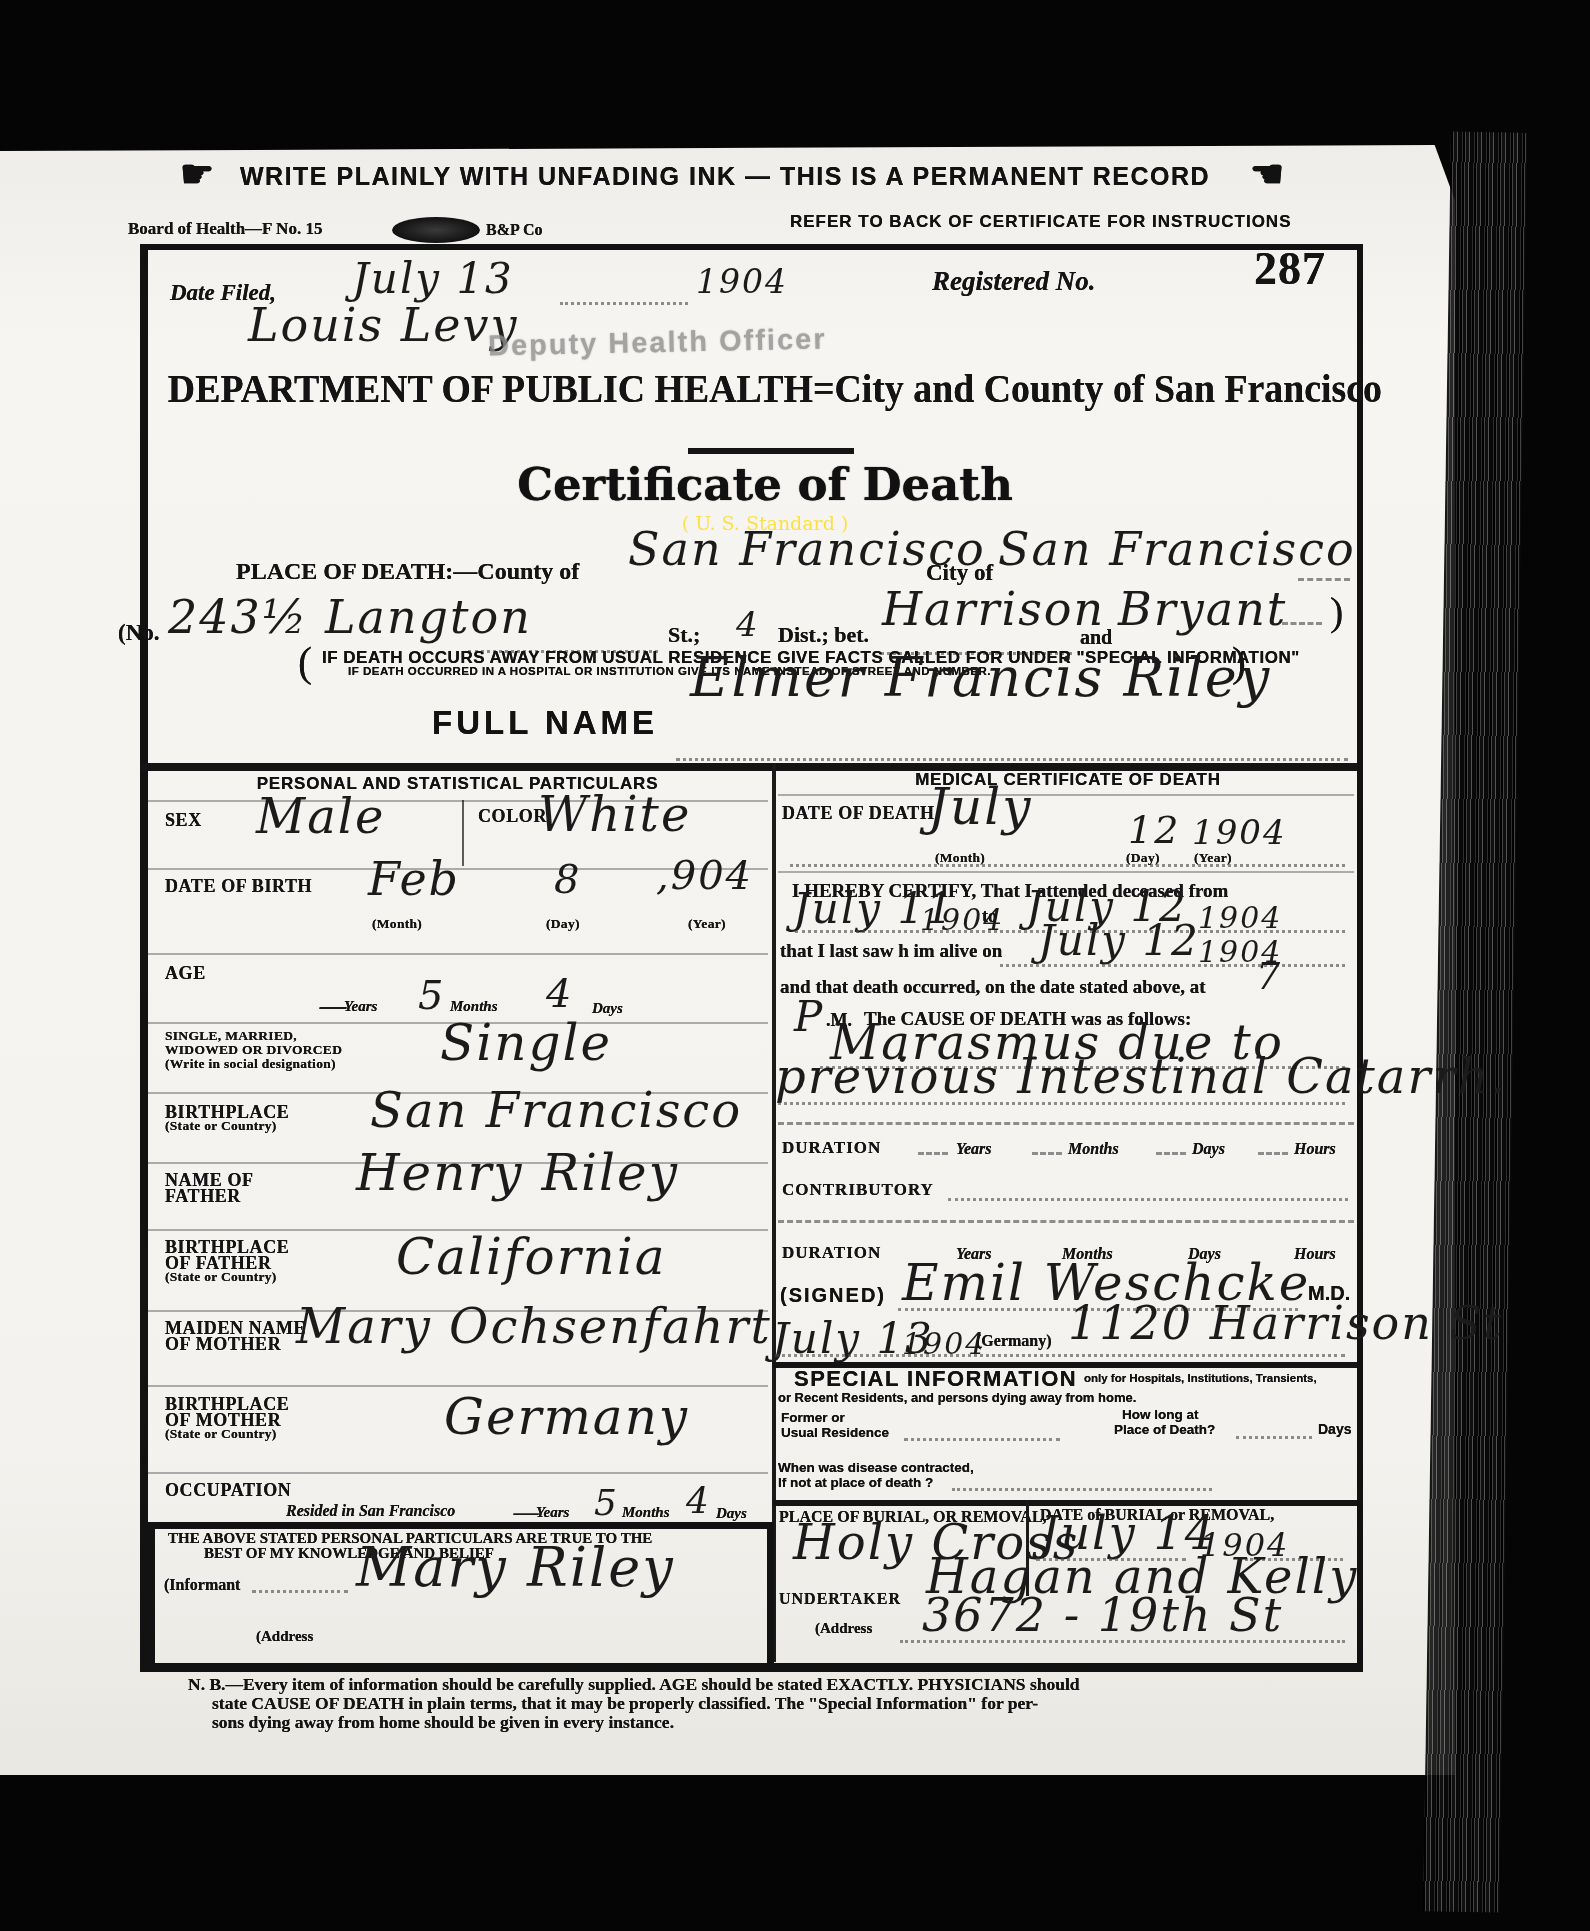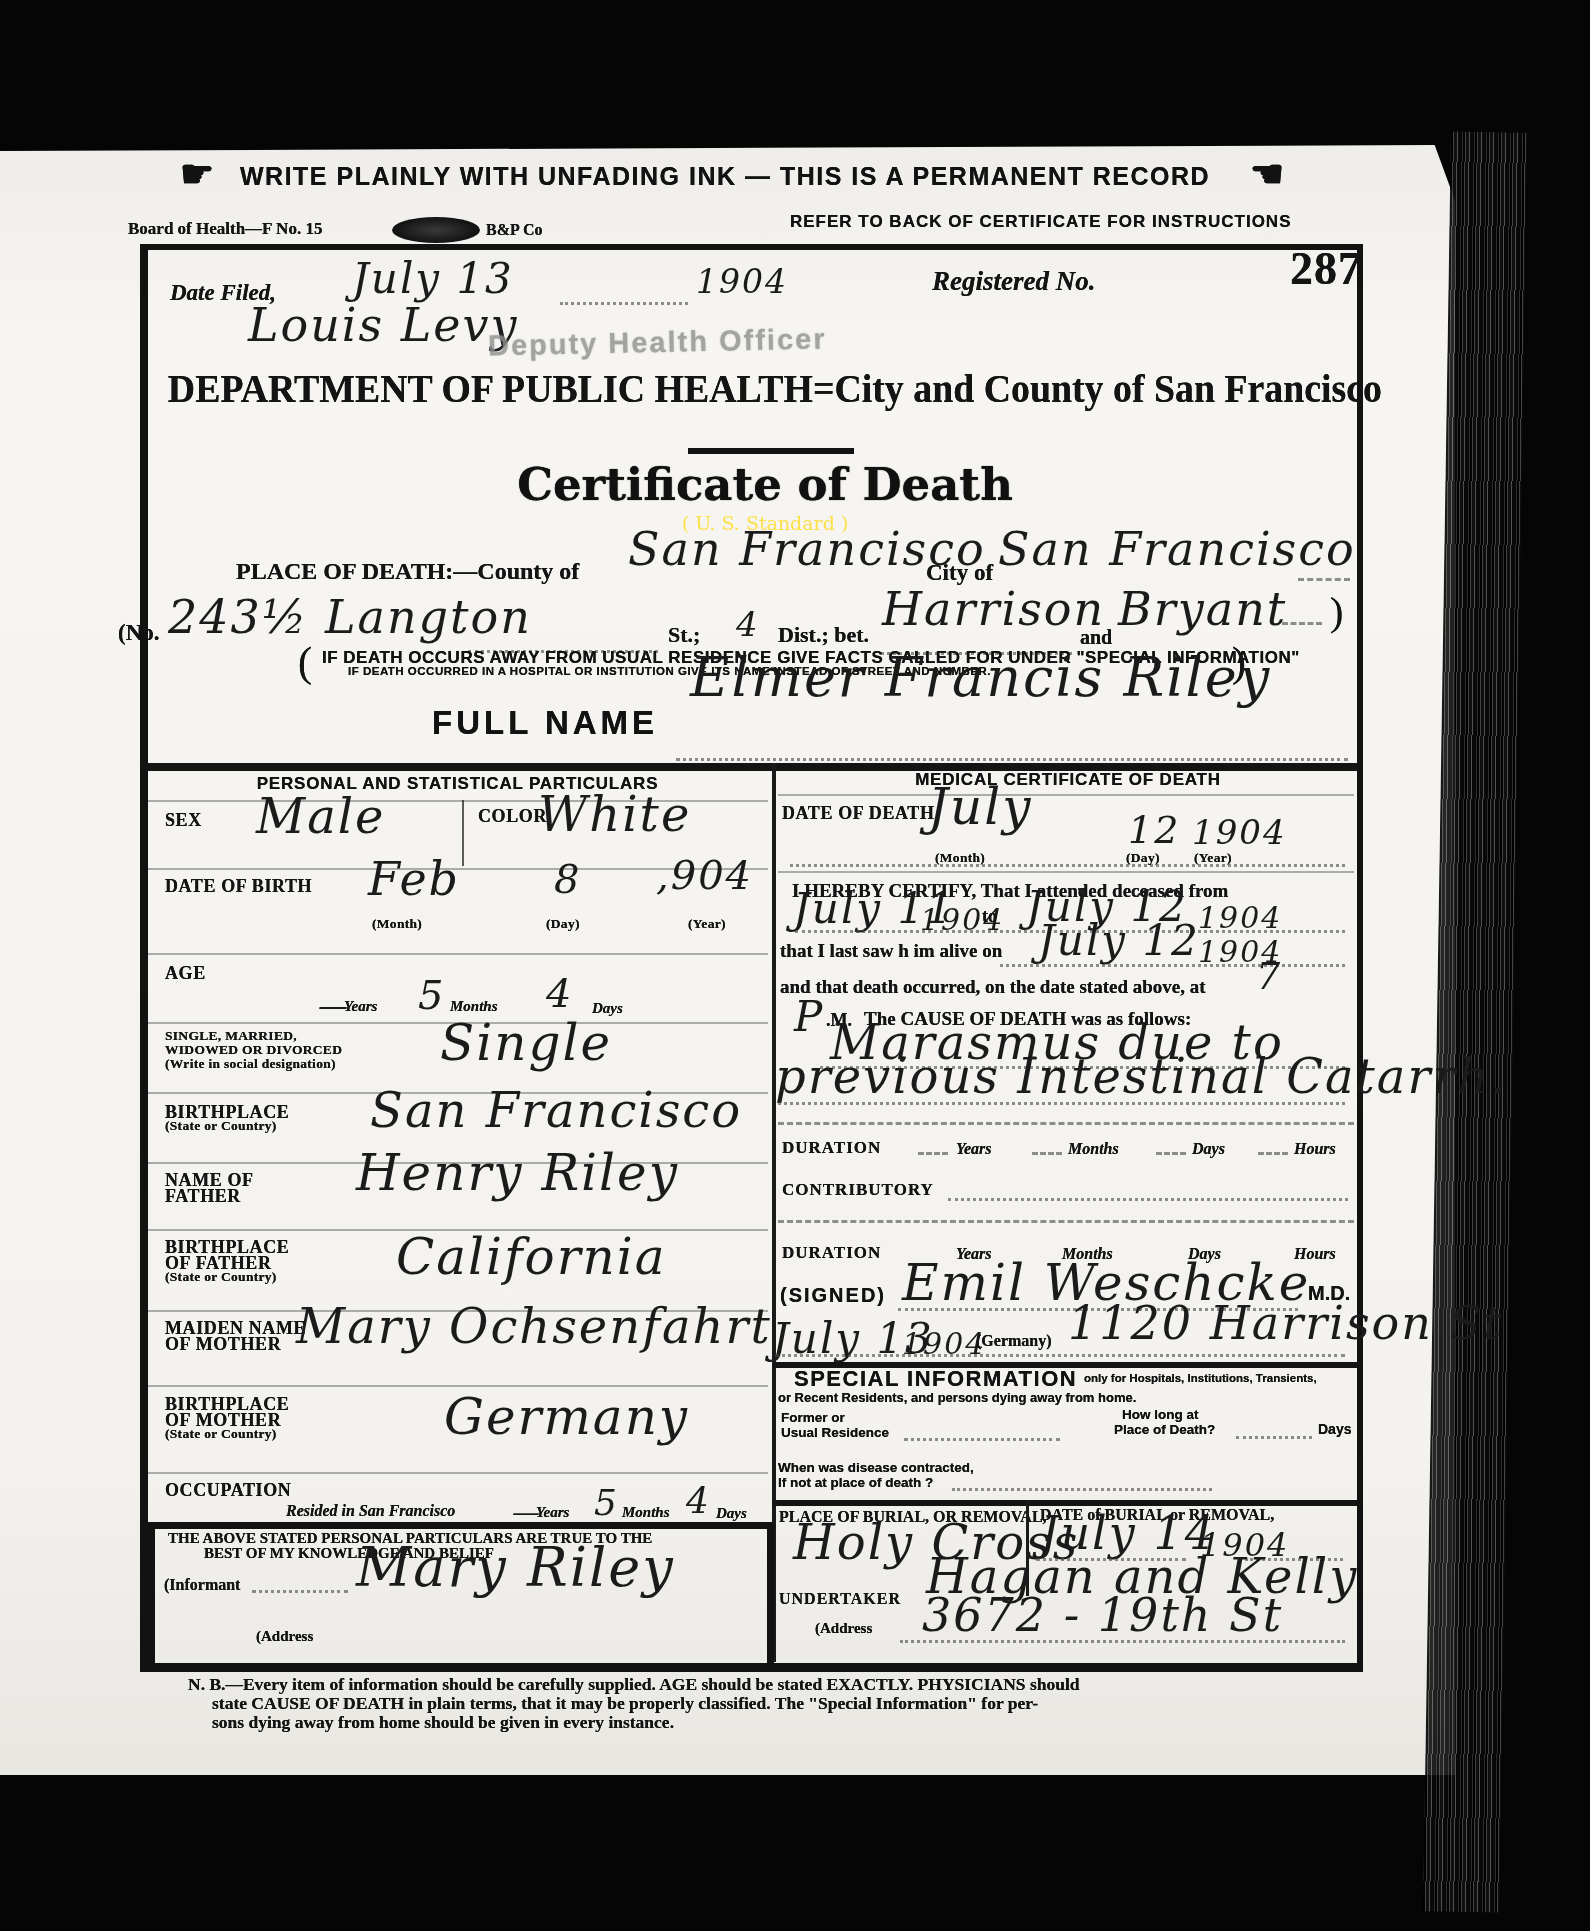--- a/index.html
+++ b/index.html
@@ -47,21 +47,21 @@
   <span class="el ps" style="left:486px;top:221px;font-size:16px;">B&amp;P Co</span>
   <span class="el sans" style="left:790px;top:212px;font-size:17px;letter-spacing:1px;">REFER TO BACK OF CERTIFICATE FOR INSTRUCTIONS</span>
 
   <div id="form-frame"></div>
 
   <span class="el ps it" style="left:170px;top:280px;font-size:23px;">Date Filed,</span>
   <span class="el hw" style="left:352px;top:254px;font-size:42px;">July 13</span>
   <div class="dot" style="left:560px;top:302px;width:128px;"></div>
   <span class="el hw" style="left:696px;top:262px;font-size:33px;">1904</span>
   <span class="el ps it" style="left:932px;top:266px;font-size:27px;text-align:right;">Registered No.</span>
-  <span class="el ps" style="left:1254px;top:242px;font-size:46px;letter-spacing:1px;margin-left:36px;">287</span>
+  <span class="el ps" style="left:1254px;top:242px;font-size:46px;letter-spacing:1px;">287</span>
   <span class="el hw" style="left:248px;top:298px;font-size:46px;">Louis Levy</span>
   <span class="el stamp" style="left:488px;top:326px;font-size:29px;">Deputy Health Officer</span>
 
   <span class="el ps ctr" style="left:150px;top:366px;width:1190px;font-size:39px;transform:scaleX(.97);">DEPARTMENT OF PUBLIC HEALTH=City and County of San Francisco</span>
   <div class="hrule" style="left:688px;top:448px;width:166px;height:6px;"></div>
   <span class="el ctr" style="left:460px;top:458px;width:610px;font-size:45px;font-weight:700;font-family:'DejaVu Serif',serif;color:#111;text-shadow:0 0 1px #111;">Certificate of Death</span>
   <span class="el ctr" style="left:460px;top:512px;width:610px;font-size:19px;font-weight:400;font-family:'DejaVu Serif',serif;color:#fde047;">( U. S. Standard )</span>
 
   <span class="el ps" style="left:236px;top:558px;font-size:24px;">PLACE OF DEATH:—County of</span>
   <span class="el hw" style="left:628px;top:522px;font-size:46px;">San Francisco</span>

